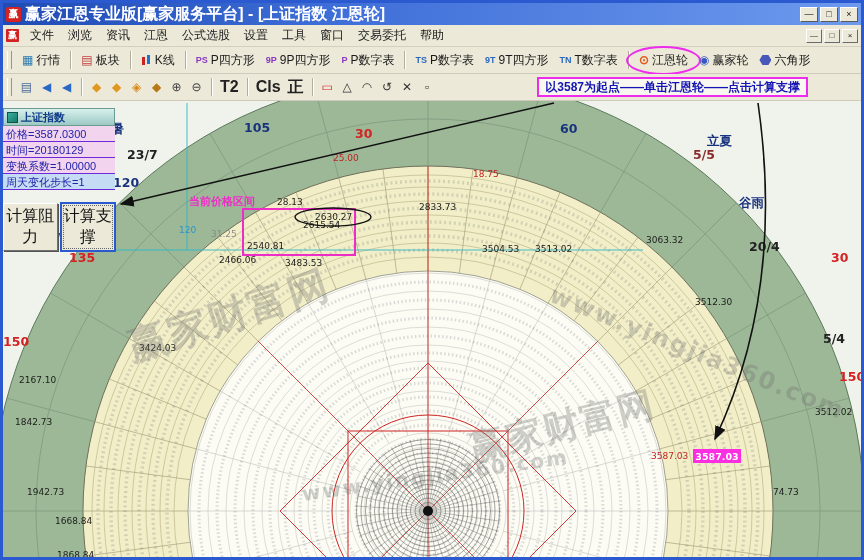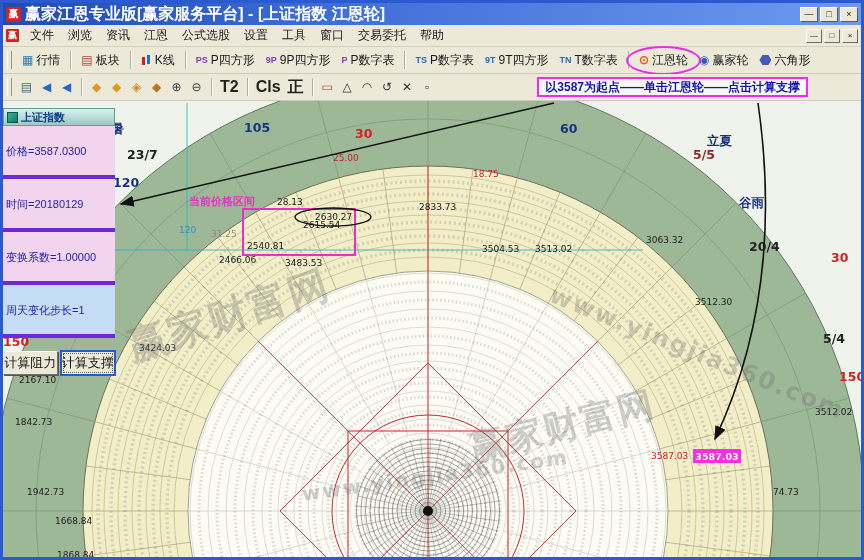--- a/index.html
+++ b/index.html
@@ -52,26 +52,26 @@
                padding:0 6px;white-space:nowrap;}
   
   .content{position:relative;flex:1;overflow:hidden;background:#f0f2ec;}
   #wheel-svg{position:absolute;left:0;top:0;}
   svg text{font-family:"DejaVu Sans","Liberation Sans",sans-serif;}
   
   .panel{position:absolute;left:0;top:7px;width:112px;font-size:11px;z-index:5;}
   .panel-header{display:flex;align-items:center;gap:3px;background:linear-gradient(180deg,#d8f0ec,#9cc8c4);
                 border:1px solid #6a9a90;padding:1px 3px;color:#103c88;font-weight:bold;height:14px;}
   .ph-icon{width:9px;height:9px;background:linear-gradient(135deg,#3ab0a0,#187868);border:1px solid #0c5448;}
-  .panel-row{background:#f2d4ee;color:#2222aa;padding:18px 3px;border-bottom:4px solid #6d28d9;height:13px;
+  .panel-row{background:#f2d4ee;color:#2222aa;padding:1px 3px;border-bottom:1px solid #6d28d9;height:13px;
              white-space:nowrap;overflow:hidden;}
   .panel-row.alt{background:#c4dcf4;}
   .panel-buttons{margin-top:13px;display:flex;gap:3px;}
   .p-btn{flex:1;background:#ece9d8;border:1px solid;border-color:#fff #707070 #707070 #fff;
-         box-shadow:1px 1px 0 #555;font-size:13px;padding:2px 0;text-align:center;color:#111;}
+         box-shadow:1px 1px 0 #555;font-size:16px;padding:2px 0;text-align:center;color:#111;}
   .p-btn.active{border:1px solid #2a5ad0;box-shadow:0 0 0 1px #2a5ad0;outline:1px dotted #666;outline-offset:-3px;}
 </style>
 </head>
 <body>
 
 <div class="window">
 
   <div class="titlebar">
     <div class="app-icon">赢</div>
     <div class="title-text">赢家江恩专业版[赢家服务平台] - [上证指数 江恩轮]</div>

